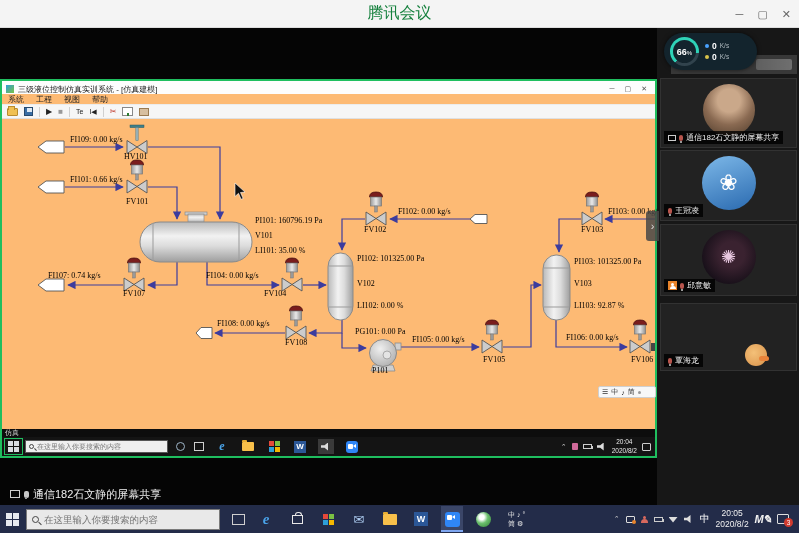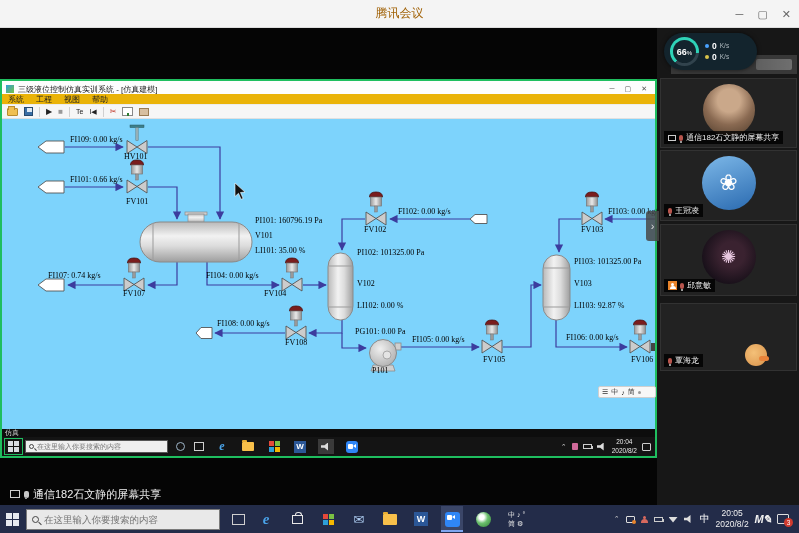--- a/index.html
+++ b/index.html
@@ -2,52 +2,52 @@
 <html><head>
 <meta charset="utf-8">
 <style>
   *{margin:0;padding:0;box-sizing:border-box}
   html,body{width:799px;height:533px;overflow:hidden}
   body{position:relative;background:#000;font-family:"Liberation Sans",sans-serif;-webkit-font-smoothing:antialiased}
   .abs{position:absolute}
 
   
   .tm-titlebar{left:0;top:0;width:799px;height:28px;background:#f4f4f4;border-bottom:1px solid #ddd;display:flex;align-items:center;justify-content:center}
-  .tm-title{font-size:12px;color:#a16207}
+  .tm-title{font-size:16px;color:#15803d}
   .tm-controls{position:absolute;right:8px;top:0;height:28px;display:flex;align-items:center;gap:14px;color:#666;font-size:11px}
   .tm-controls span{cursor:default}
 
   
   .stage{left:0;top:28px;width:799px;height:477px;background:#050505}
 
   
   .shared{left:0;top:79px;width:657px;height:379px;border:2px solid #1fbe5f;background:#000}
   .appwin{left:0;top:0;width:653px;height:348px;background:#fff}
   .app-titlebar{left:0;top:0;width:653px;height:13px;background:#fdfdfd;border-bottom:1px solid #e4e4e4;display:flex;align-items:center;padding:8px 4px}
   .app-ico{width:8px;height:8px;background:linear-gradient(135deg,#2e9fd8,#7ac143);margin-right:4px}
   .app-title{font-size:8px;color:#222;white-space:nowrap}
   .app-controls{margin-left:auto;display:flex;gap:10px;font-size:7px;color:#555;padding-right:4px}
-  .app-menubar{left:0;top:13px;width:653px;height:11px;background:#eab308;border-bottom:1px solid #ececec;display:flex;align-items:center;gap:12px;padding:0 6px;font-size:8px;color:#222}
+  .app-menubar{left:0;top:13px;width:653px;height:11px;background:#fdba74;border-bottom:1px solid #ececec;display:flex;align-items:center;gap:12px;padding:0 6px;font-size:8px;color:#222}
   .app-menubar span{cursor:default}
   .app-toolbar{left:0;top:24px;width:653px;height:14px;background:#f6f6f6;border-bottom:1px solid #e0e0e0;display:flex;align-items:center;gap:6px;padding:0 5px}
   .tb-sep{width:1px;height:10px;background:#d0d0d0}
   .tb-folder{width:11px;height:8px;background:#f0c053;border:1px solid #b98c2e;border-radius:1px;position:relative}
   .tb-folder::before{content:"";position:absolute;left:0;top:-3px;width:5px;height:3px;background:#f0c053;border:1px solid #b98c2e;border-bottom:none}
   .tb-disk{width:9px;height:9px;background:#3a6ea5;border:1px solid #27496d;position:relative}
   .tb-disk::before{content:"";position:absolute;left:2px;top:0;width:5px;height:4px;background:#dfe9f3}
   .tb-txt{font-size:7px;color:#222;line-height:1}
   .tb-play{color:#222;font-size:8px;line-height:1}
   .tb-stop{color:#999;font-size:8px;line-height:1}
   .tb-red{color:#c0392b;font-size:8px;line-height:1}
   .tb-chart{width:11px;height:9px;border:1px solid #888;position:relative;background:#fff}
   .tb-chart::before{content:"";position:absolute;left:1px;top:5px;width:8px;height:3px;background:linear-gradient(105deg,transparent 40%,#2e7d32 40%,#2e7d32 60%,transparent 60%),linear-gradient(75deg,transparent 40%,#c2185b 40%,#c2185b 60%,transparent 60%)}
   .tb-rep{width:10px;height:8px;background:#d7bfa0;border:1px solid #9a7b52}
 
   
-  .canvas{left:0;top:38px;width:653px;height:310px;background:#7dd3fc}
+  .canvas{left:0;top:38px;width:653px;height:310px;background:#fdba74}
   .dlbl{position:absolute;font-family:"Liberation Serif",serif;font-size:8px;color:#000;white-space:nowrap;line-height:1.1}
 
   
   .ime-float{left:596px;top:267px;width:58px;height:12px;background:#f7f7f7;border:1px solid #cfcfcf;border-radius:2px;display:flex;align-items:center;gap:3px;padding:0 3px;font-size:7px;color:#333}
   .ime-dot{width:3px;height:3px;border-radius:50%;background:#999}
 
   
   .desk-strip{left:0;top:348px;width:653px;height:8px;background:#0d0d0d;color:#ddd;font-size:7px;line-height:8px;padding-left:3px}
   .sh-taskbar{left:0;top:356px;width:653px;height:19px;background:#141414;display:flex;align-items:center}
   .sh-start{width:17px;height:15px;margin-left:3px;display:grid;grid-template-columns:5px 5px;grid-template-rows:5px 5px;gap:1px;place-content:center;outline:1px solid #1fbe5f}
@@ -313,21 +313,21 @@
       <div class="dlbl" style="left:124px;top:79px">FV101</div>
       <div class="dlbl" style="left:253px;top:98px">PI101: 160796.19 Pa</div>
       <div class="dlbl" style="left:253px;top:113px">V101</div>
       <div class="dlbl" style="left:253px;top:128px">LI101: 35.00 %</div>
       <div class="dlbl" style="left:46px;top:153px">FI107: 0.74 kg/s</div>
       <div class="dlbl" style="left:121px;top:171px">FV107</div>
       <div class="dlbl" style="left:204px;top:153px">FI104: 0.00 kg/s</div>
       <div class="dlbl" style="left:262px;top:171px">FV104</div>
       <div class="dlbl" style="left:396px;top:89px">FI102: 0.00 kg/s</div>
       <div class="dlbl" style="left:362px;top:107px">FV102</div>
-      <div class="dlbl" style="left:355px;top:130px">PI102: 101325.00 Pa</div>
+      <div class="dlbl" style="left:355px;top:136px">PI102: 101325.00 Pa</div>
       <div class="dlbl" style="left:355px;top:161px">V102</div>
       <div class="dlbl" style="left:355px;top:183px">LI102: 0.00 %</div>
       <div class="dlbl" style="left:215px;top:201px">FI108: 0.00 kg/s</div>
       <div class="dlbl" style="left:283px;top:220px">FV108</div>
       <div class="dlbl" style="left:353px;top:209px">PG101: 0.00 Pa</div>
       <div class="dlbl" style="left:370px;top:248px">P101</div>
       <div class="dlbl" style="left:410px;top:217px">FI105: 0.00 kg/s</div>
       <div class="dlbl" style="left:481px;top:237px">FV105</div>
       <div class="dlbl" style="left:606px;top:89px">FI103: 0.00 kg/s</div>
       <div class="dlbl" style="left:579px;top:107px">FV103</div>

